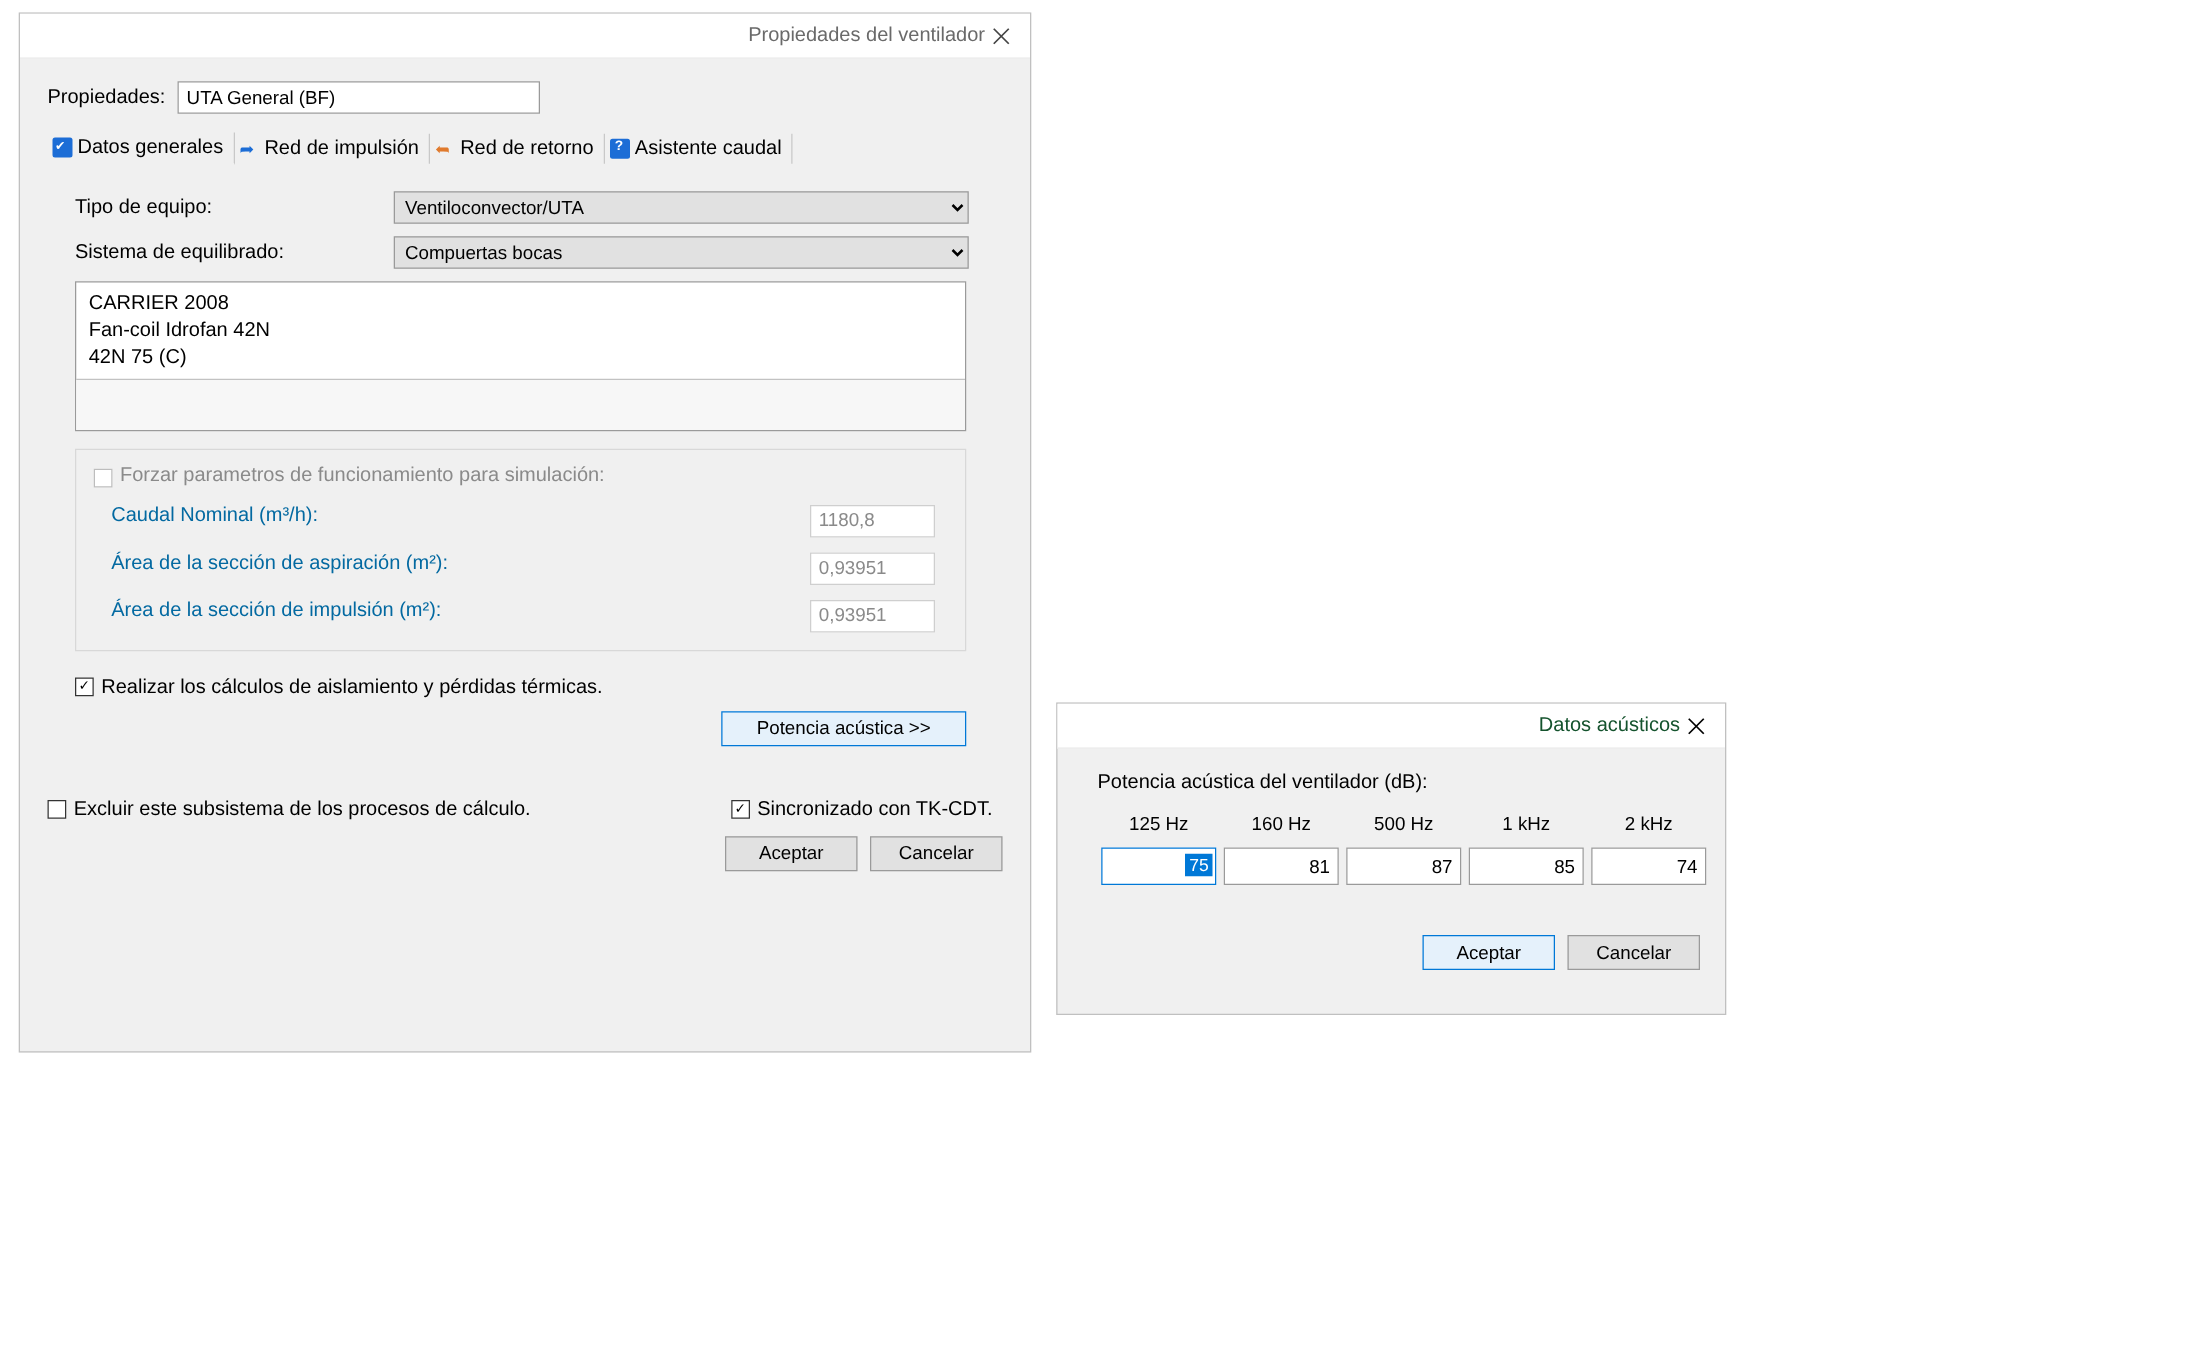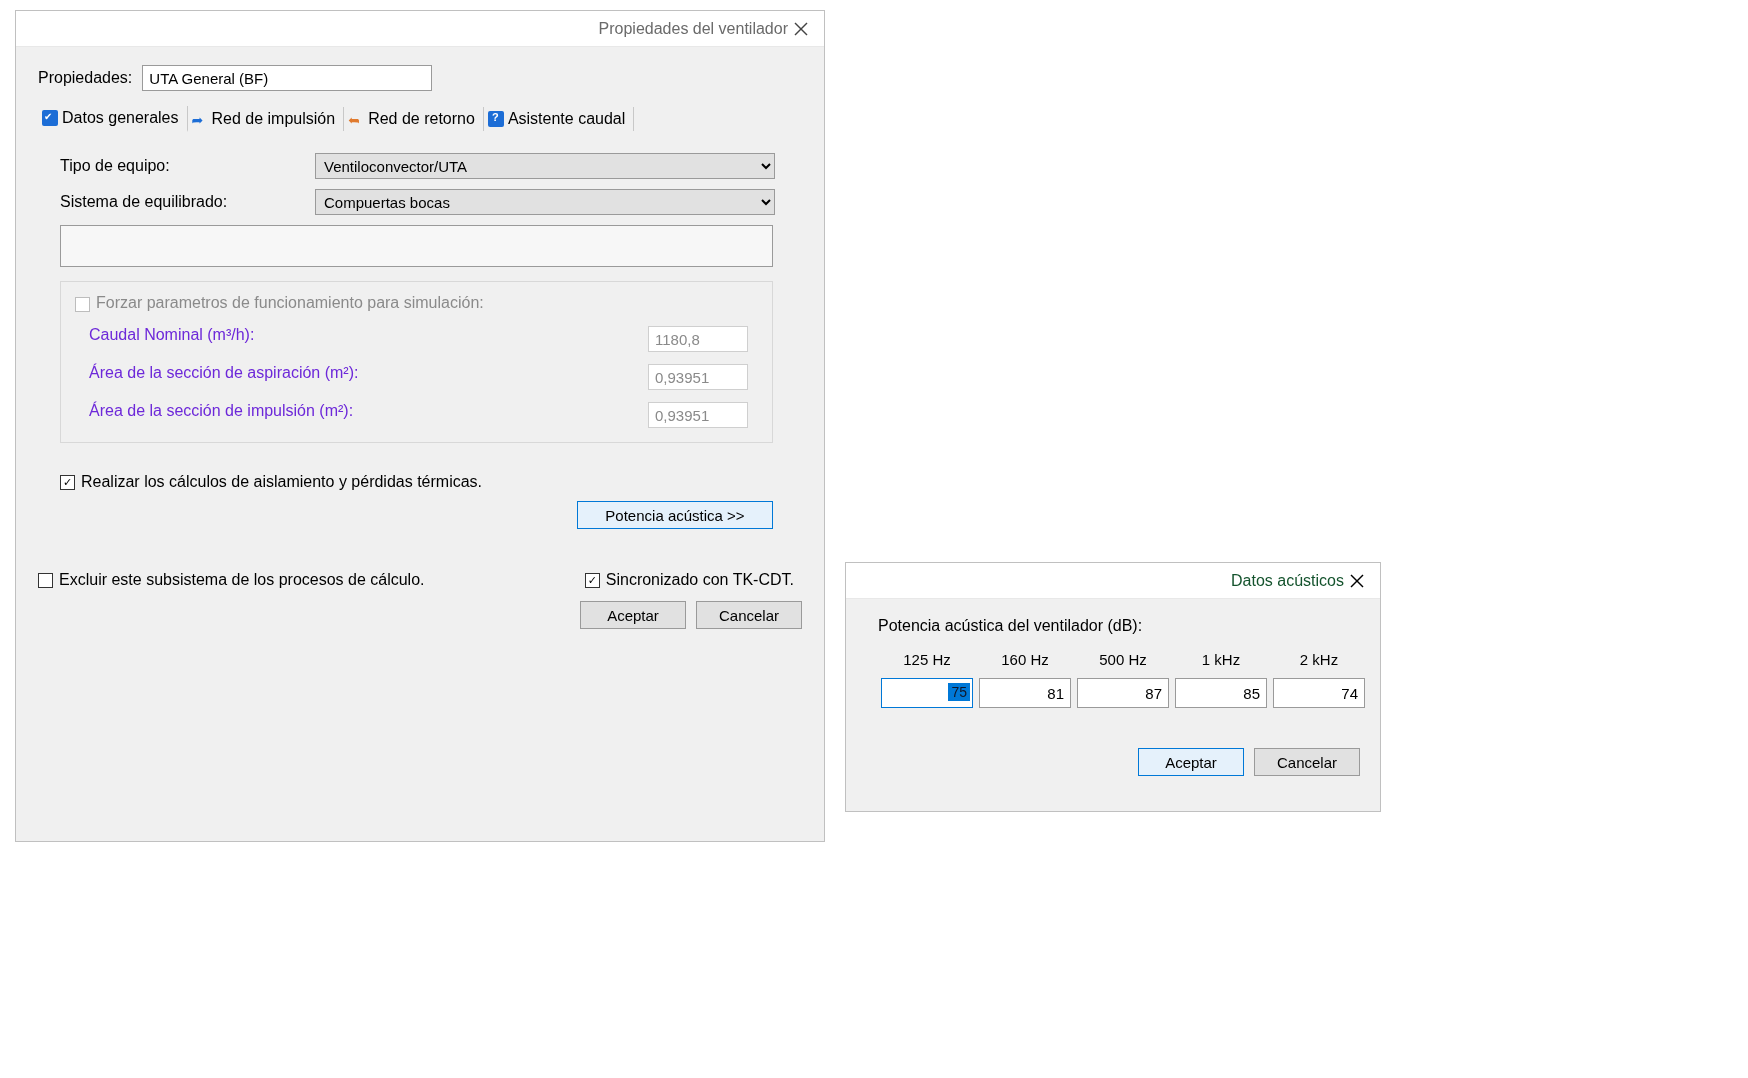--- a/index.html
+++ b/index.html
@@ -163,21 +163,21 @@
     width: 713px;
   }
   .group .head { font-size:16px; color:#8a8a8a; display:flex; align-items:flex-end; gap:6px; }
   .paramgrid {
     display: grid;
     grid-template-columns: 1fr 110px;
     gap: 12px 8px;
     margin-top: 14px;
     padding-left: 14px;
   }
-  .paramgrid .plabel { color:#6d28d9; font-size:16px; }
+  .paramgrid .plabel { color:#0369a1; font-size:16px; }
   .paramgrid input[type=text] {
     width: 100px;
     text-align: left;
     color:#8a8a8a;
     border-color:#cfcfcf;
     background:#fff;
   }
   .btnrow-right {
     display:flex;
     justify-content:flex-end;
@@ -206,21 +206,21 @@
   }
   .acoustic-grid input.sel {
     border: 1px solid #0078d7;
   }
   .acoustic-grid .selwrap { position:relative; }
   .acoustic-grid .selval {
     position:absolute;
     right:6px;
     top:5px;
     background:#0078d7;
-    color:#0f172a;
+    color:#ffffff;
     padding:1px 3px;
     font-size:14px;
     pointer-events:none;
   }
 </style>
 </head>
 <body>
 
 <div class="window" style="left:15px; top:10px; width:810px; height:832px;">
   <div class="titlebar">
@@ -264,39 +264,44 @@
           <option>Ventiloconvector/UTA</option>
         </select>
         <div class="flabel">Sistema de equilibrado:</div>
         <select class="combo">
           <option>Compuertas bocas</option>
         </select>
       </div>
 
 
       <div class="modelbox">
+        <div class="top">
+          <div>CARRIER 2008</div>
+          <div>Fan-coil Idrofan 42N</div>
+          <div>42N 75 (C)</div>
+        </div>
         <div class="bottom"></div>
       </div>
 
       <div class="group">
         <div class="head chk">
           <span class="chkbox disabled"></span>
           <span>Forzar parametros de funcionamiento para simulación:</span>
         </div>
         <div class="paramgrid">
           <div class="plabel">Caudal Nominal (m³/h):</div>
           <input type="text" disabled="" value="1180,8" style="">
           <div class="plabel">Área de la sección de aspiración (m²):</div>
           <input type="text" disabled="" value="0,93951" style="">
           <div class="plabel">Área de la sección de impulsión (m²):</div>
           <input type="text" disabled="" value="0,93951" style="">
         </div>
       </div>
 
-      <div class="chk" style="margin-top:30px;">
+      <div class="chk" style="margin-top:20px;">
         <span class="chkbox checked"></span>
         <span>Realizar los cálculos de aislamiento y pérdidas térmicas.</span>
       </div>
 
       <div class="btnrow-right" style="width:713px;">
         <button class="btn blue-border" style="width:196px;">Potencia acústica &gt;&gt;</button>
       </div>
     </div>
 
     <div style="display:flex; align-items:center; justify-content:space-between; margin-top:34px;">

